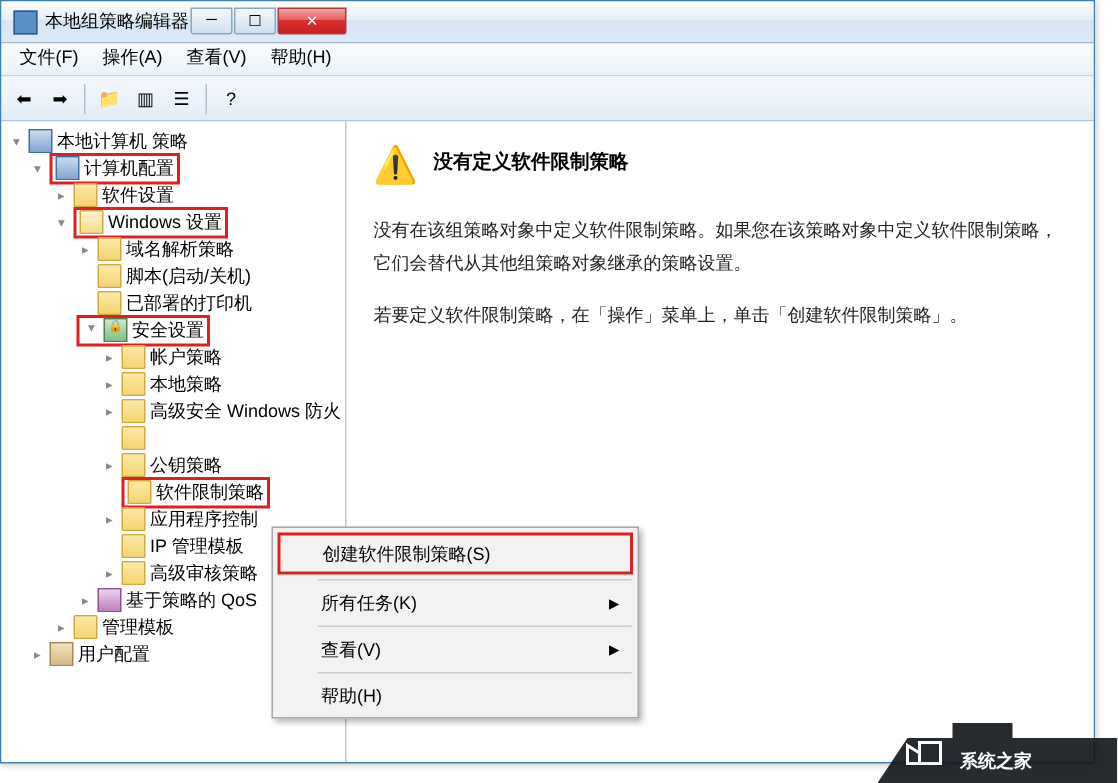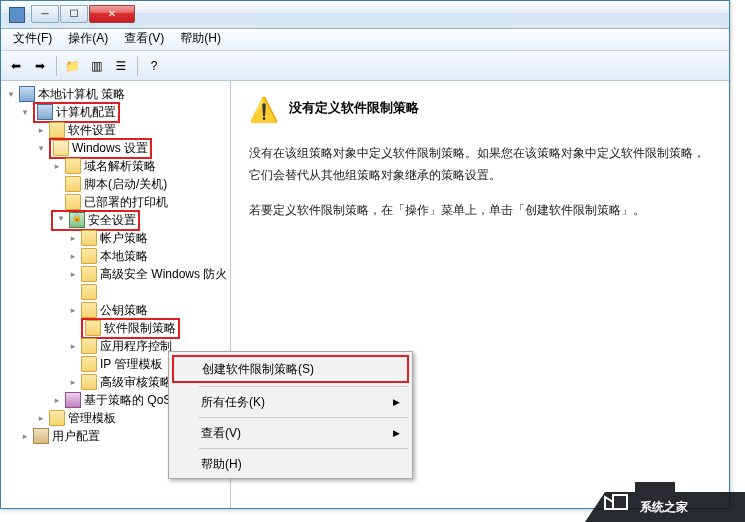--- a/index.html
+++ b/index.html
@@ -30,36 +30,37 @@
 .icon-security::after{content:"🔒";font-size:8px;position:absolute;top:0;left:2px}
 .icon-chart{background:linear-gradient(#f0d0f0,#c080c0);border:1px solid #905090}
 .icon-user{background:linear-gradient(#f0e0c0,#d8b880);border:1px solid #a88850}
 .highlight-box{border:2px solid #e02020;padding:0 2px;display:inline-flex;}
 .details-pane{flex:1;padding:14px 18px;overflow:auto;background:#fff}
 .detail-header{display:flex;align-items:flex-start;gap:10px;margin-bottom:18px}
 .warn-icon{width:30px;height:30px;display:flex;align-items:center;justify-content:center;font-size:24px}
 .detail-title{font-weight:bold;font-size:13px;color:#000;padding-top:4px}
 .detail-body{font-size:13px;line-height:1.8;color:#222}
 .detail-body p{margin-bottom:14px}
-.context-menu{position:absolute;left:168px;top:351px;width:245px;background:#f2f2f2;border:1px solid #a8a8a8;box-shadow:2px 2px 4px rgba(0,0,0,.3);z-index:100;padding:2px}
+.context-menu{position:absolute;left:181px;top:351px;width:245px;background:#f2f2f2;border:1px solid #a8a8a8;box-shadow:2px 2px 4px rgba(0,0,0,.3);z-index:100;padding:2px}
 .ctx-item{height:24px;display:flex;align-items:center;padding-left:30px;position:relative;cursor:default}
 .ctx-sep{height:1px;background:#c8c8c8;margin:3px 2px 3px 28px}
 .ctx-arrow{position:absolute;right:10px;font-size:9px}
 .ctx-highlight{border:2px solid #e02020;margin:1px}
 .ctx-highlight .ctx-item{padding-left:28px}
 .watermark{position:absolute;right:0;bottom:0;width:160px;height:55px;pointer-events:none;opacity:.9}
 .watermark svg{width:100%;height:100%}
 .ind{display:inline-block}
 </style>
 </head>
 <body>
 
 <div class="window">
   <div class="titlebar">
     <span class="title-icon"></span>
+    <span>本地组策略编辑器</span>
     <div class="win-btns">
       <div class="win-btn">─</div>
       <div class="win-btn">☐</div>
       <div class="win-btn close">✕</div>
     </div>
   </div>
 
   <div class="menubar">
     <div class="menu-item">文件(F)</div>
     <div class="menu-item">操作(A)</div>

